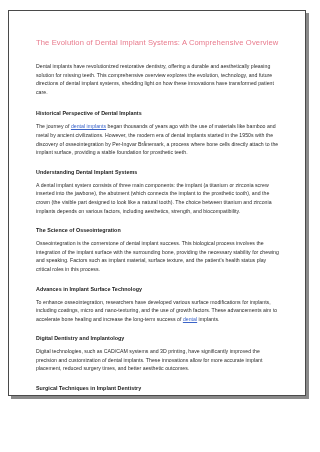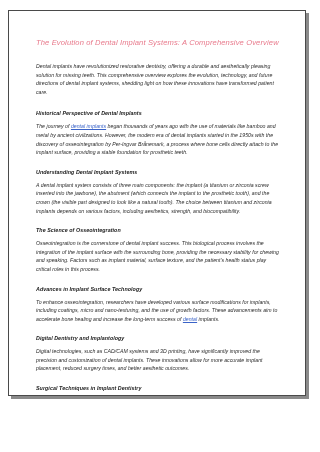--- a/index.html
+++ b/index.html
@@ -14,21 +14,20 @@
     font-family: "Liberation Sans", sans-serif;
   }
 
   .page-wrap {
     position: absolute;
     left: 8px;
     top: 10px;
     width: 298px;
     height: 270px;
     box-sizing: border-box;
-    font-style: italic;
   }
 
   .page-shadow {
     position: absolute;
     left: 3px;
     top: 3px;
     width: 298px;
     height: 386px;
     background: #8a8a8a;
     box-sizing: border-box;

